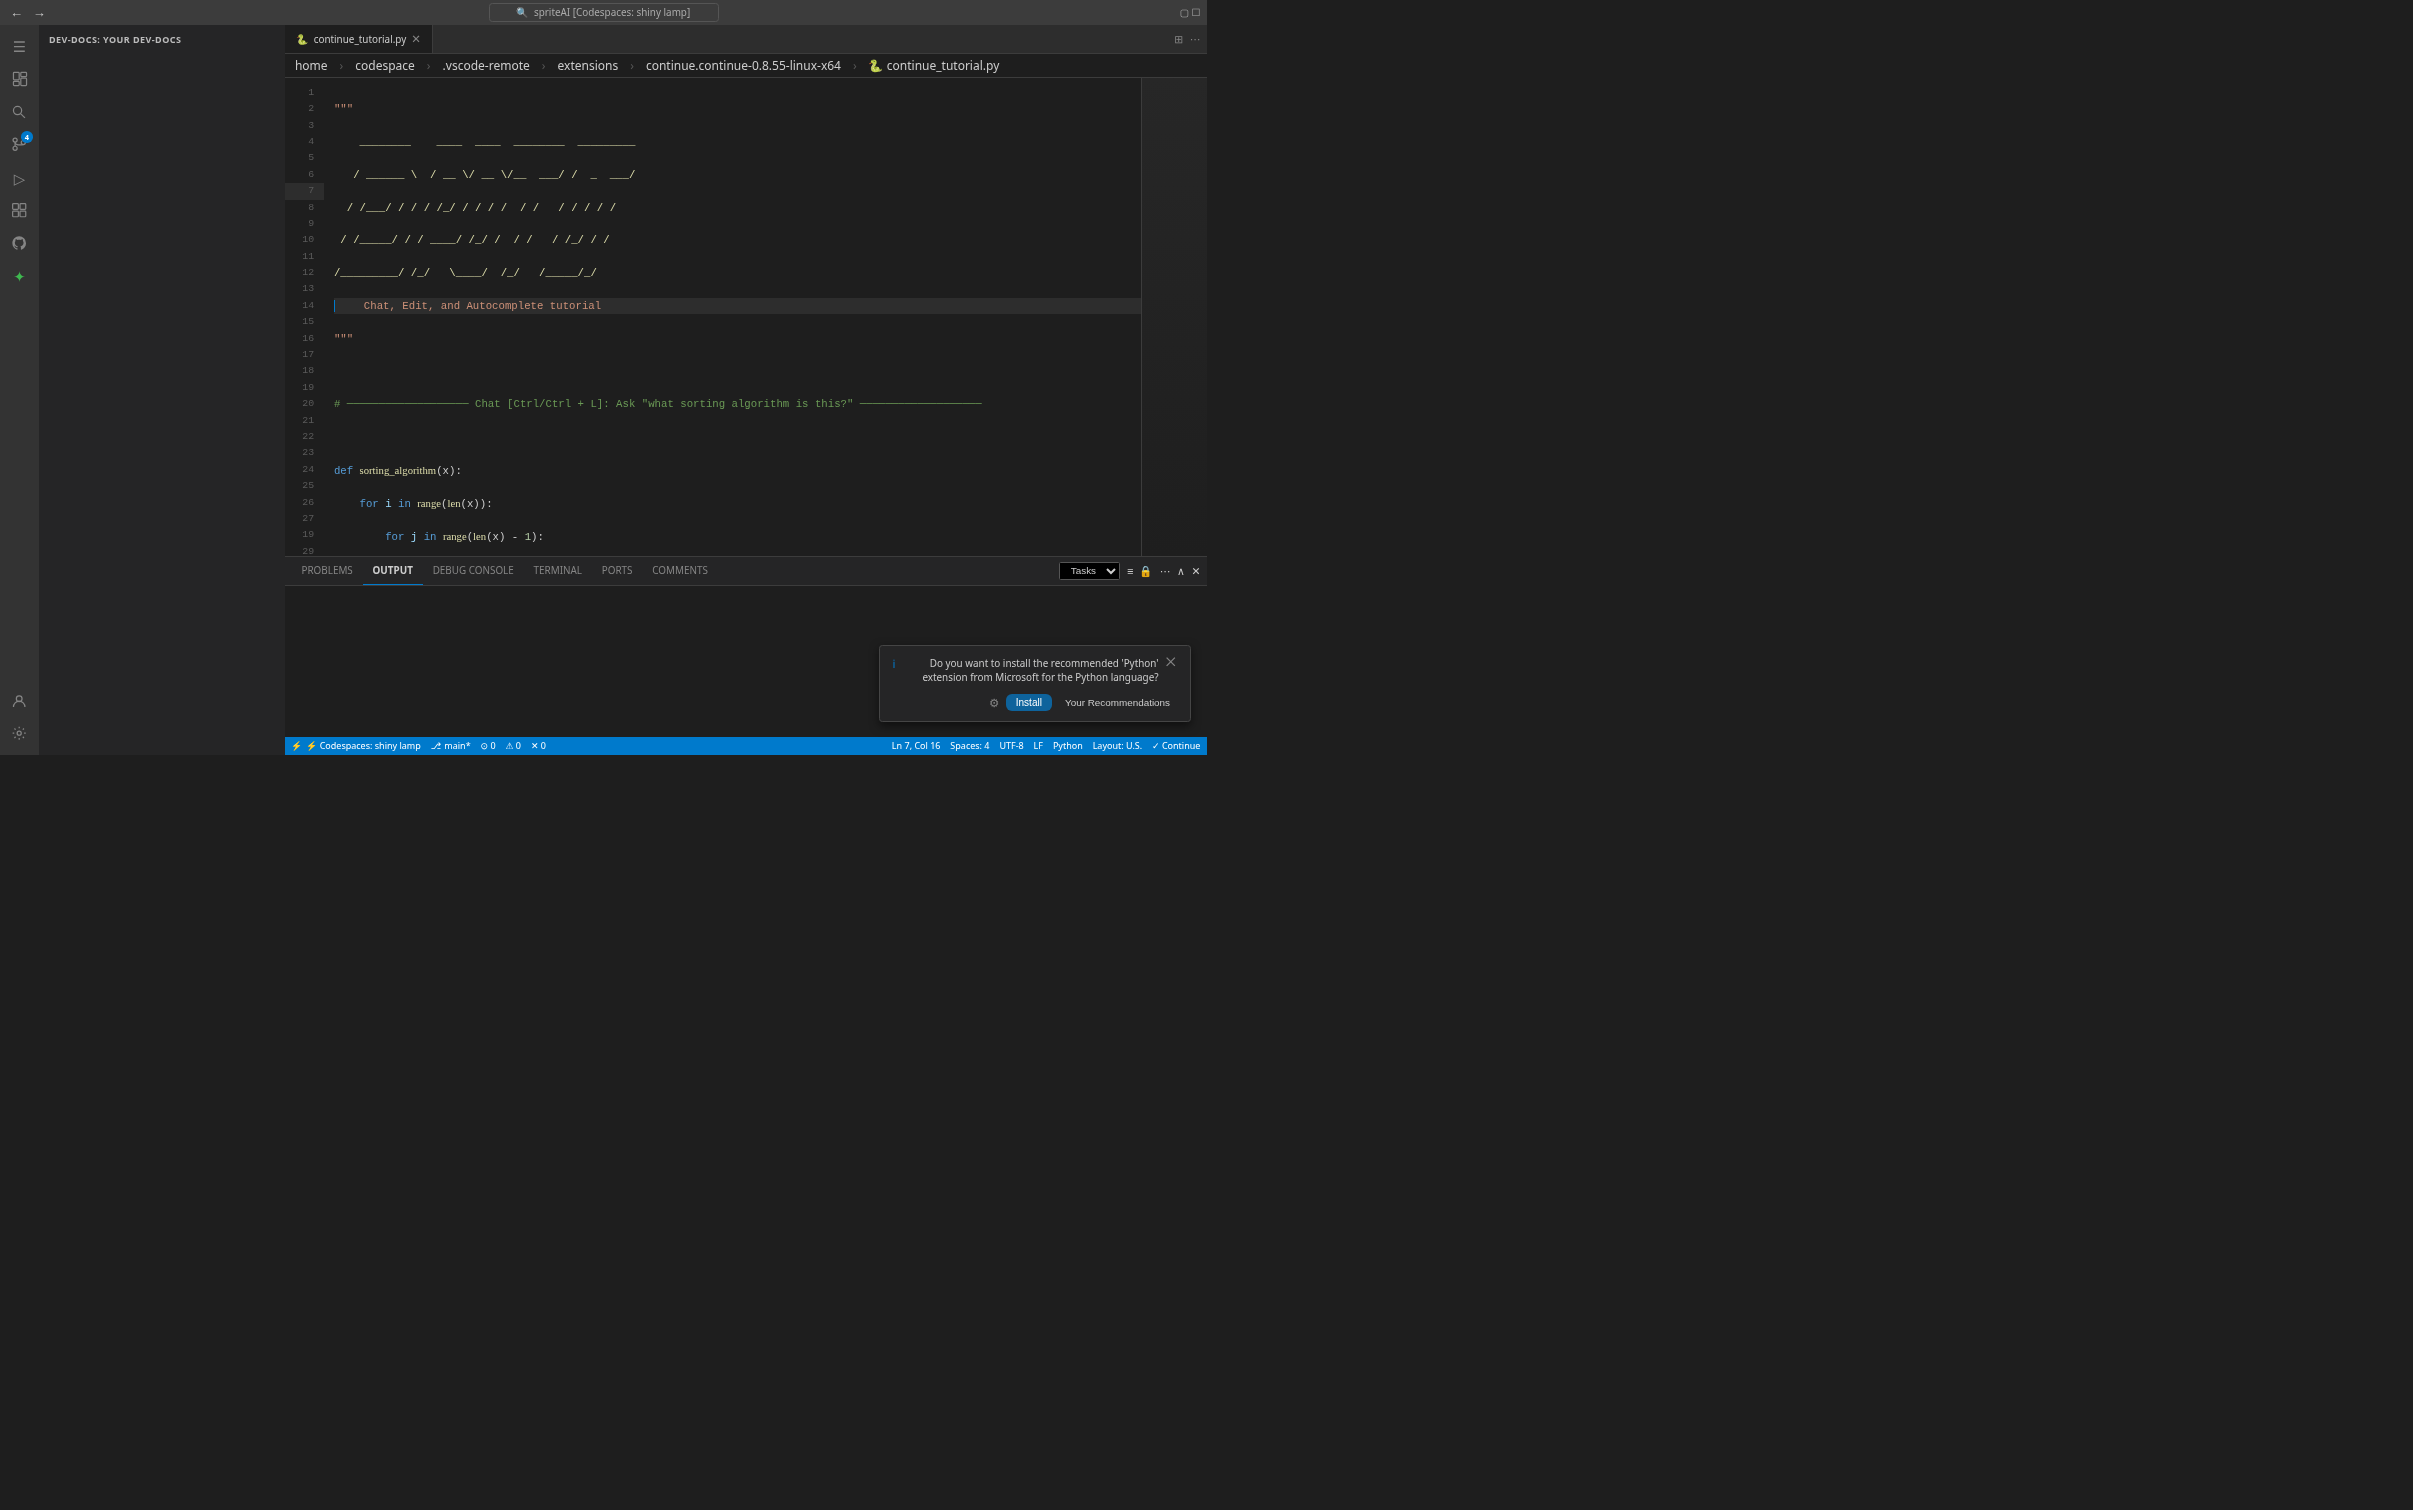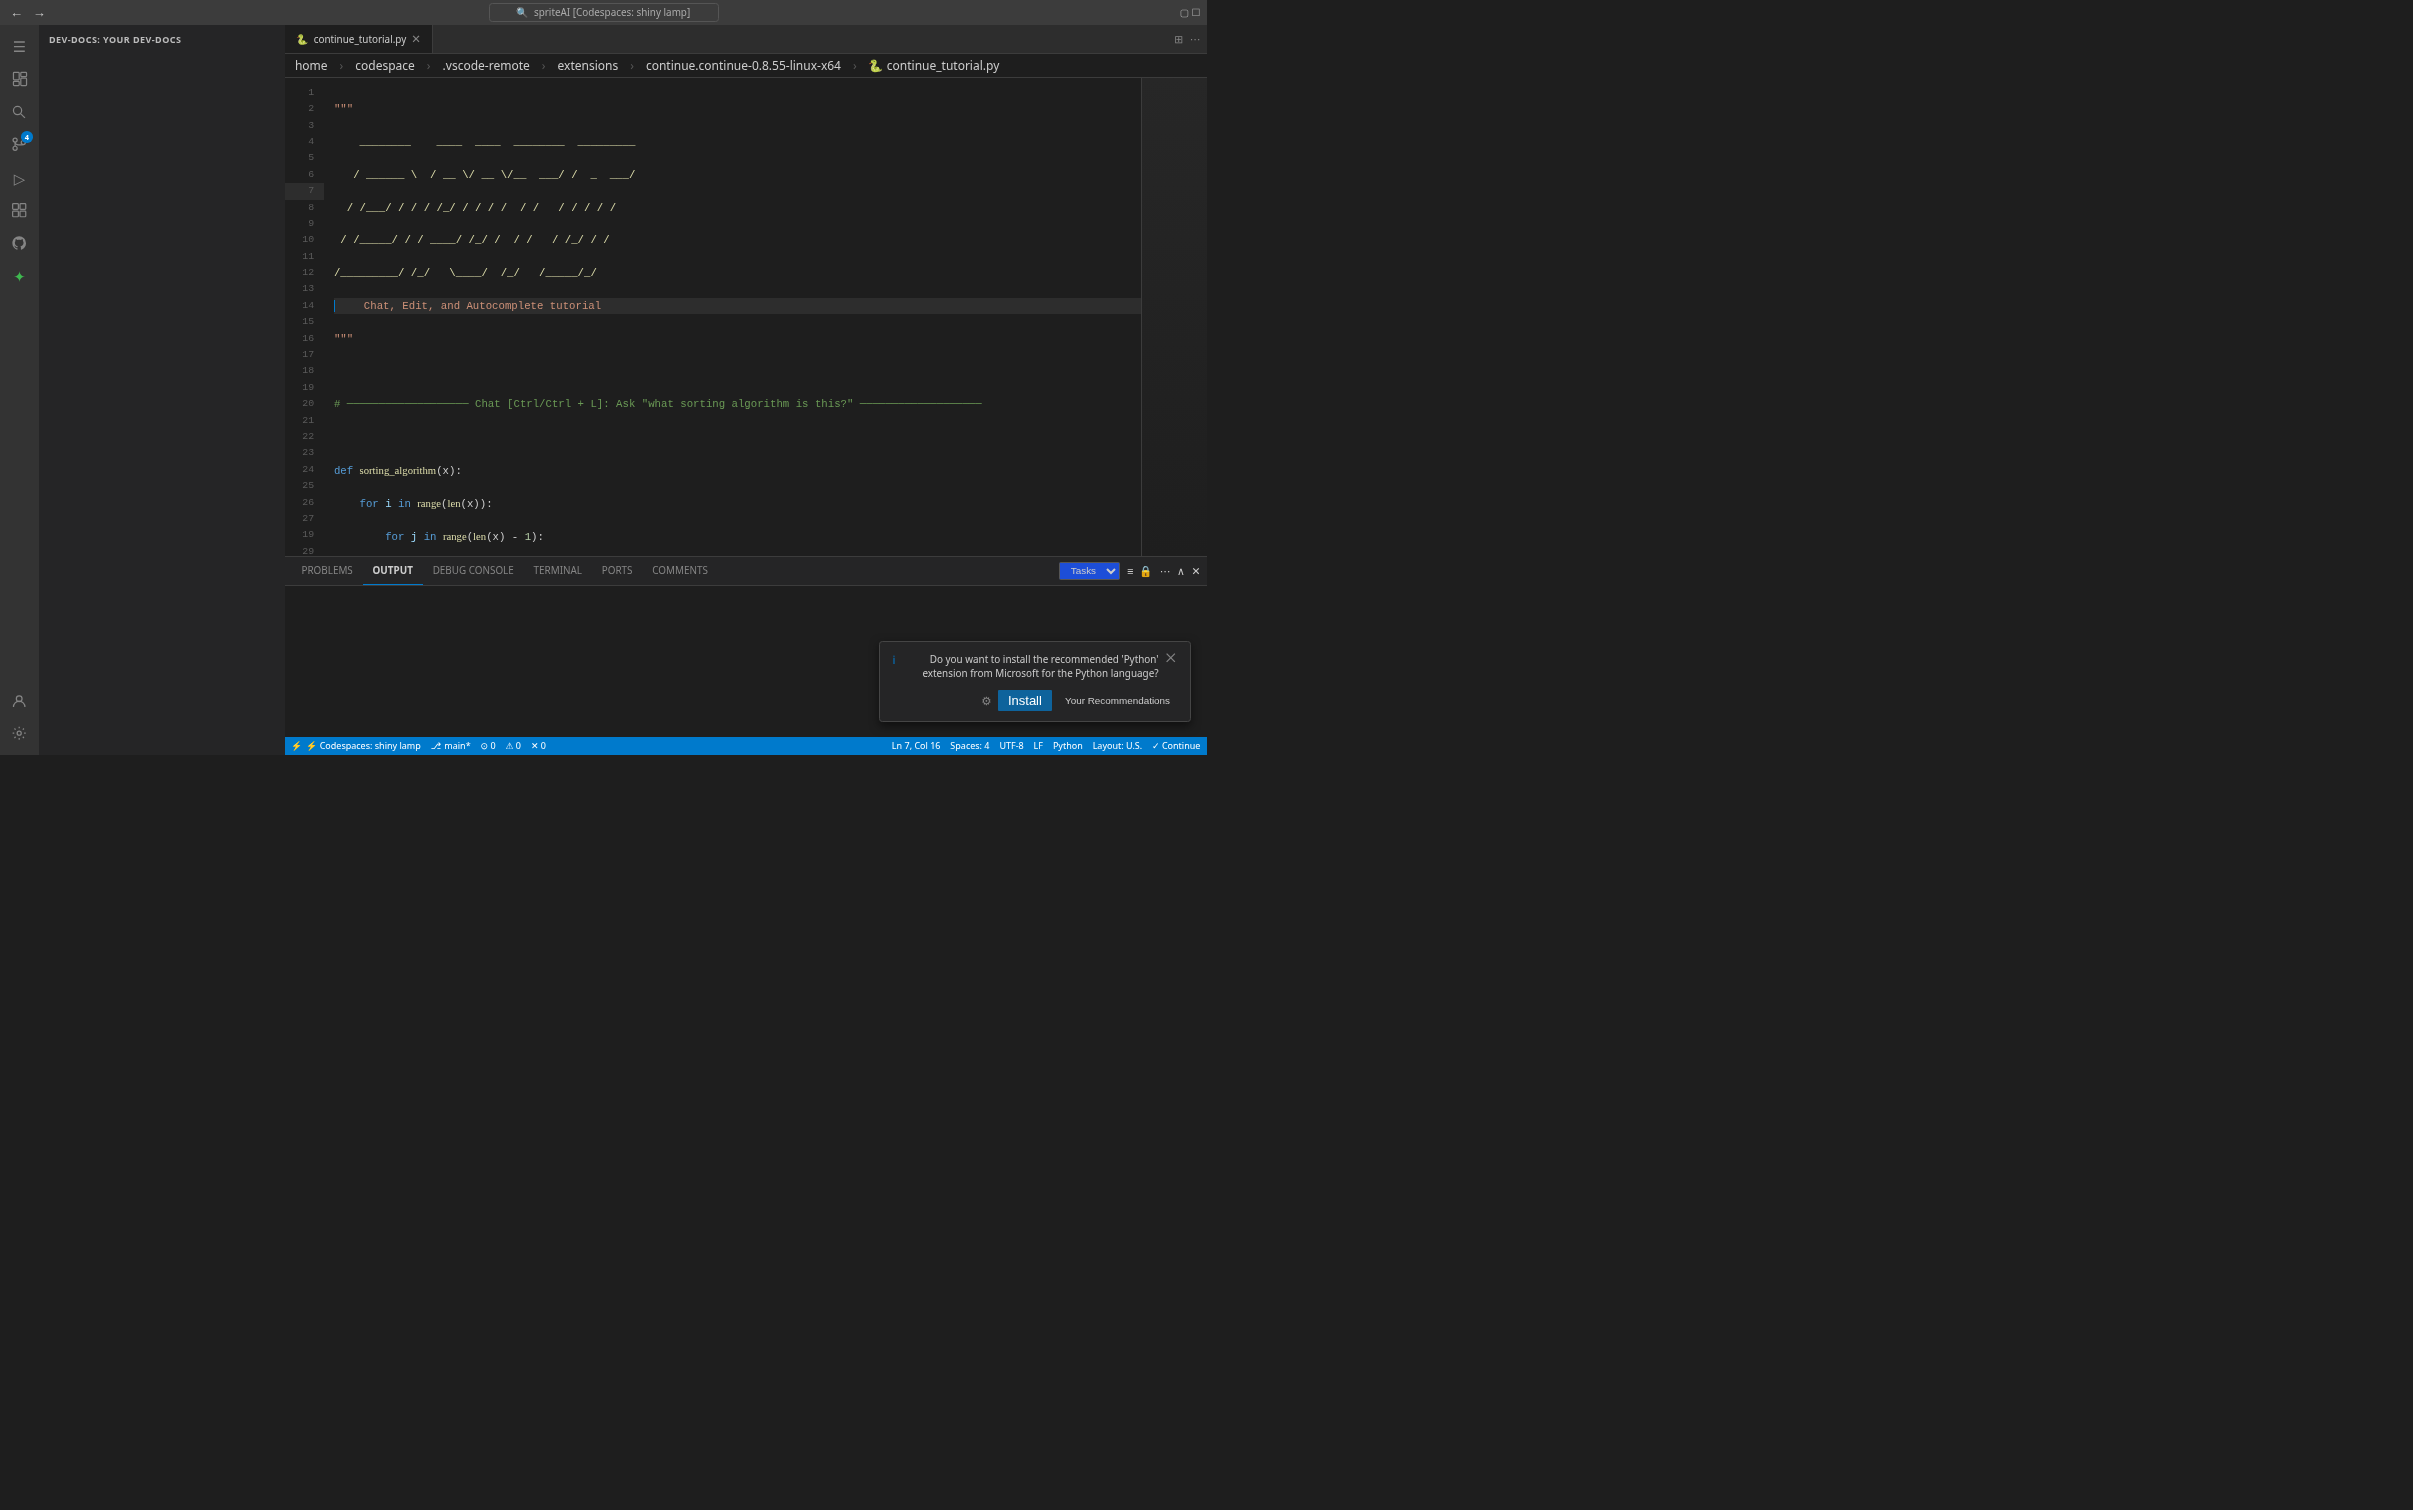--- a/index.html
+++ b/index.html
@@ -239,21 +239,21 @@
     .panel-tab.active {
       color: #cccccc;
       border-bottom: 1.6px solid #007acc;
       font-weight: bold;
     }
     .panel-tab-right {
       margin-left: auto;
       display: flex; align-items: center; gap: 6.6px;
     }
     .panel-select {
-      background: #1d4ed8;
+      background: #000000;
       border: 0.8px solid #555;
       color: #ccc;
       font-size: 9.9px;
       padding: 1.6px 6.6px;
       border-radius: 1.6px;
     }
     .panel-content {
       flex: 1;
       padding: 6.6px 9.9px;
       overflow-y: auto;
@@ -296,23 +296,23 @@
     .notification-actions {
       display: flex; gap: 6.6px; justify-content: flex-end; align-items: center;
     }
     .notification-close-top {
       margin-left: auto; color: #858585; cursor: pointer; font-size: 11.5px; flex-shrink: 0;
     }
     .btn-install {
       background: #0e639c;
       color: white;
       border: none;
-      border-radius: 1px;
+      border-radius: 6px;
       padding: 3.3px 9.9px;
-      font-size: 13px;
+      font-size: 10px;
       cursor: pointer;
     }
     .btn-show-rec {
       background: transparent;
       color: #ccc;
       border: none;
       font-size: 9.9px;
       cursor: pointer;
       padding: 3.3px 6.6px;
     }

